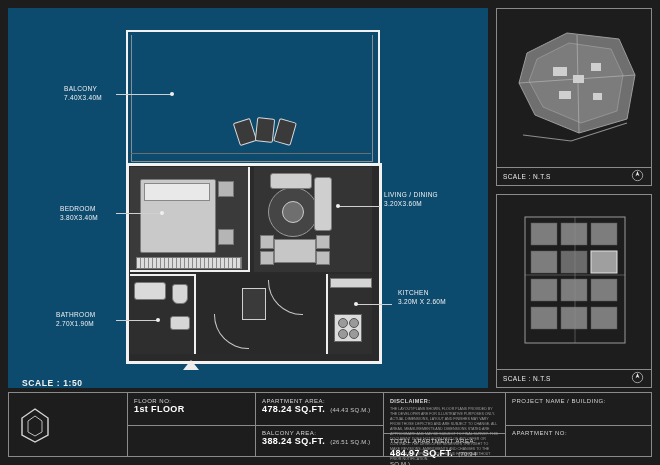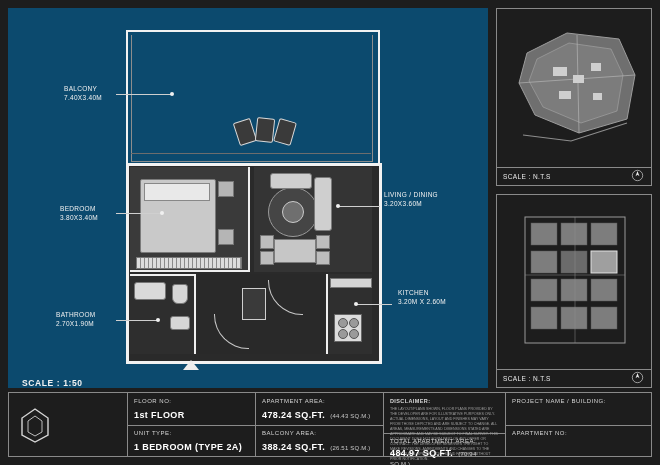--- a/index.html
+++ b/index.html
@@ -76,21 +76,21 @@
 
   .keymap{position:absolute;left:10px;top:14px;width:136px;height:140px;}
   .kfloor{position:absolute;left:14px;top:10px;width:128px;height:150px;}
 
   
   .infobar{position:absolute;left:8px;top:392px;width:644px;height:65px;border:1px solid #8a8a8a;box-sizing:border-box;background:#1d1d1d;}
   .cell{position:absolute;box-sizing:border-box;padding:5px 7px;}
   .cell-div{position:absolute;top:0;width:1px;height:100%;background:#8a8a8a;}
   .row-div{position:absolute;height:1px;background:#8a8a8a;}
   .c-key{font-size:6px;letter-spacing:.5px;color:#d3d3d3;text-transform:uppercase;}
-  .c-val{font-size:9px;font-weight:bold;letter-spacing:.4px;color:#ffffff;margin-top:6px;}
+  .c-val{font-size:9px;font-weight:bold;letter-spacing:.4px;color:#ffffff;}
   .c-val .sub{font-size:6px;font-weight:normal;color:#c7c7c7;margin-left:5px;letter-spacing:.2px;}
   .disc-title{font-size:5.5px;font-weight:bold;letter-spacing:.4px;color:#d8d8d8;}
   .disc-body{font-size:3.6px;line-height:5px;color:#9e9e9e;margin-top:3px;}
   .logo-box{position:absolute;left:14px;top:398px;width:104px;height:52px;}
   .logo-mark{position:absolute;left:0;top:6px;width:40px;height:40px;}
 </style>
 </head>
 <body>
 
 <div id="root">
@@ -254,24 +254,20 @@
 
     <div class="row-div" style="left:118px;top:32px;width:256px;"></div>
     <div class="row-div" style="left:374px;top:40px;width:122px;"></div>
     <div class="row-div" style="left:496px;top:32px;width:147px;"></div>
 
     <div class="cell" style="left:118px;top:0;width:128px;height:32px;">
       <div class="c-key">FLOOR NO:</div>
       <div class="c-val">1st FLOOR</div>
     </div>
 
-    <div class="cell" style="left:118px;top:32px;width:128px;height:33px;">
-      <div class="c-key">UNIT TYPE:</div>
-      <div class="c-val">1 BEDROOM (TYPE 2A)</div>
-    </div>
 
     <div class="cell" style="left:246px;top:0;width:128px;height:32px;">
       <div class="c-key">APARTMENT AREA:</div>
       <div class="c-val"><span>478.24 SQ.FT.</span><span class="sub">(44.43 SQ.M.)</span></div>
     </div>
 
     <div class="cell" style="left:246px;top:32px;width:128px;height:33px;">
       <div class="c-key">BALCONY AREA:</div>
       <div class="c-val"><span>388.24 SQ.FT.</span><span class="sub">(26.51 SQ.M.)</span></div>
     </div>

